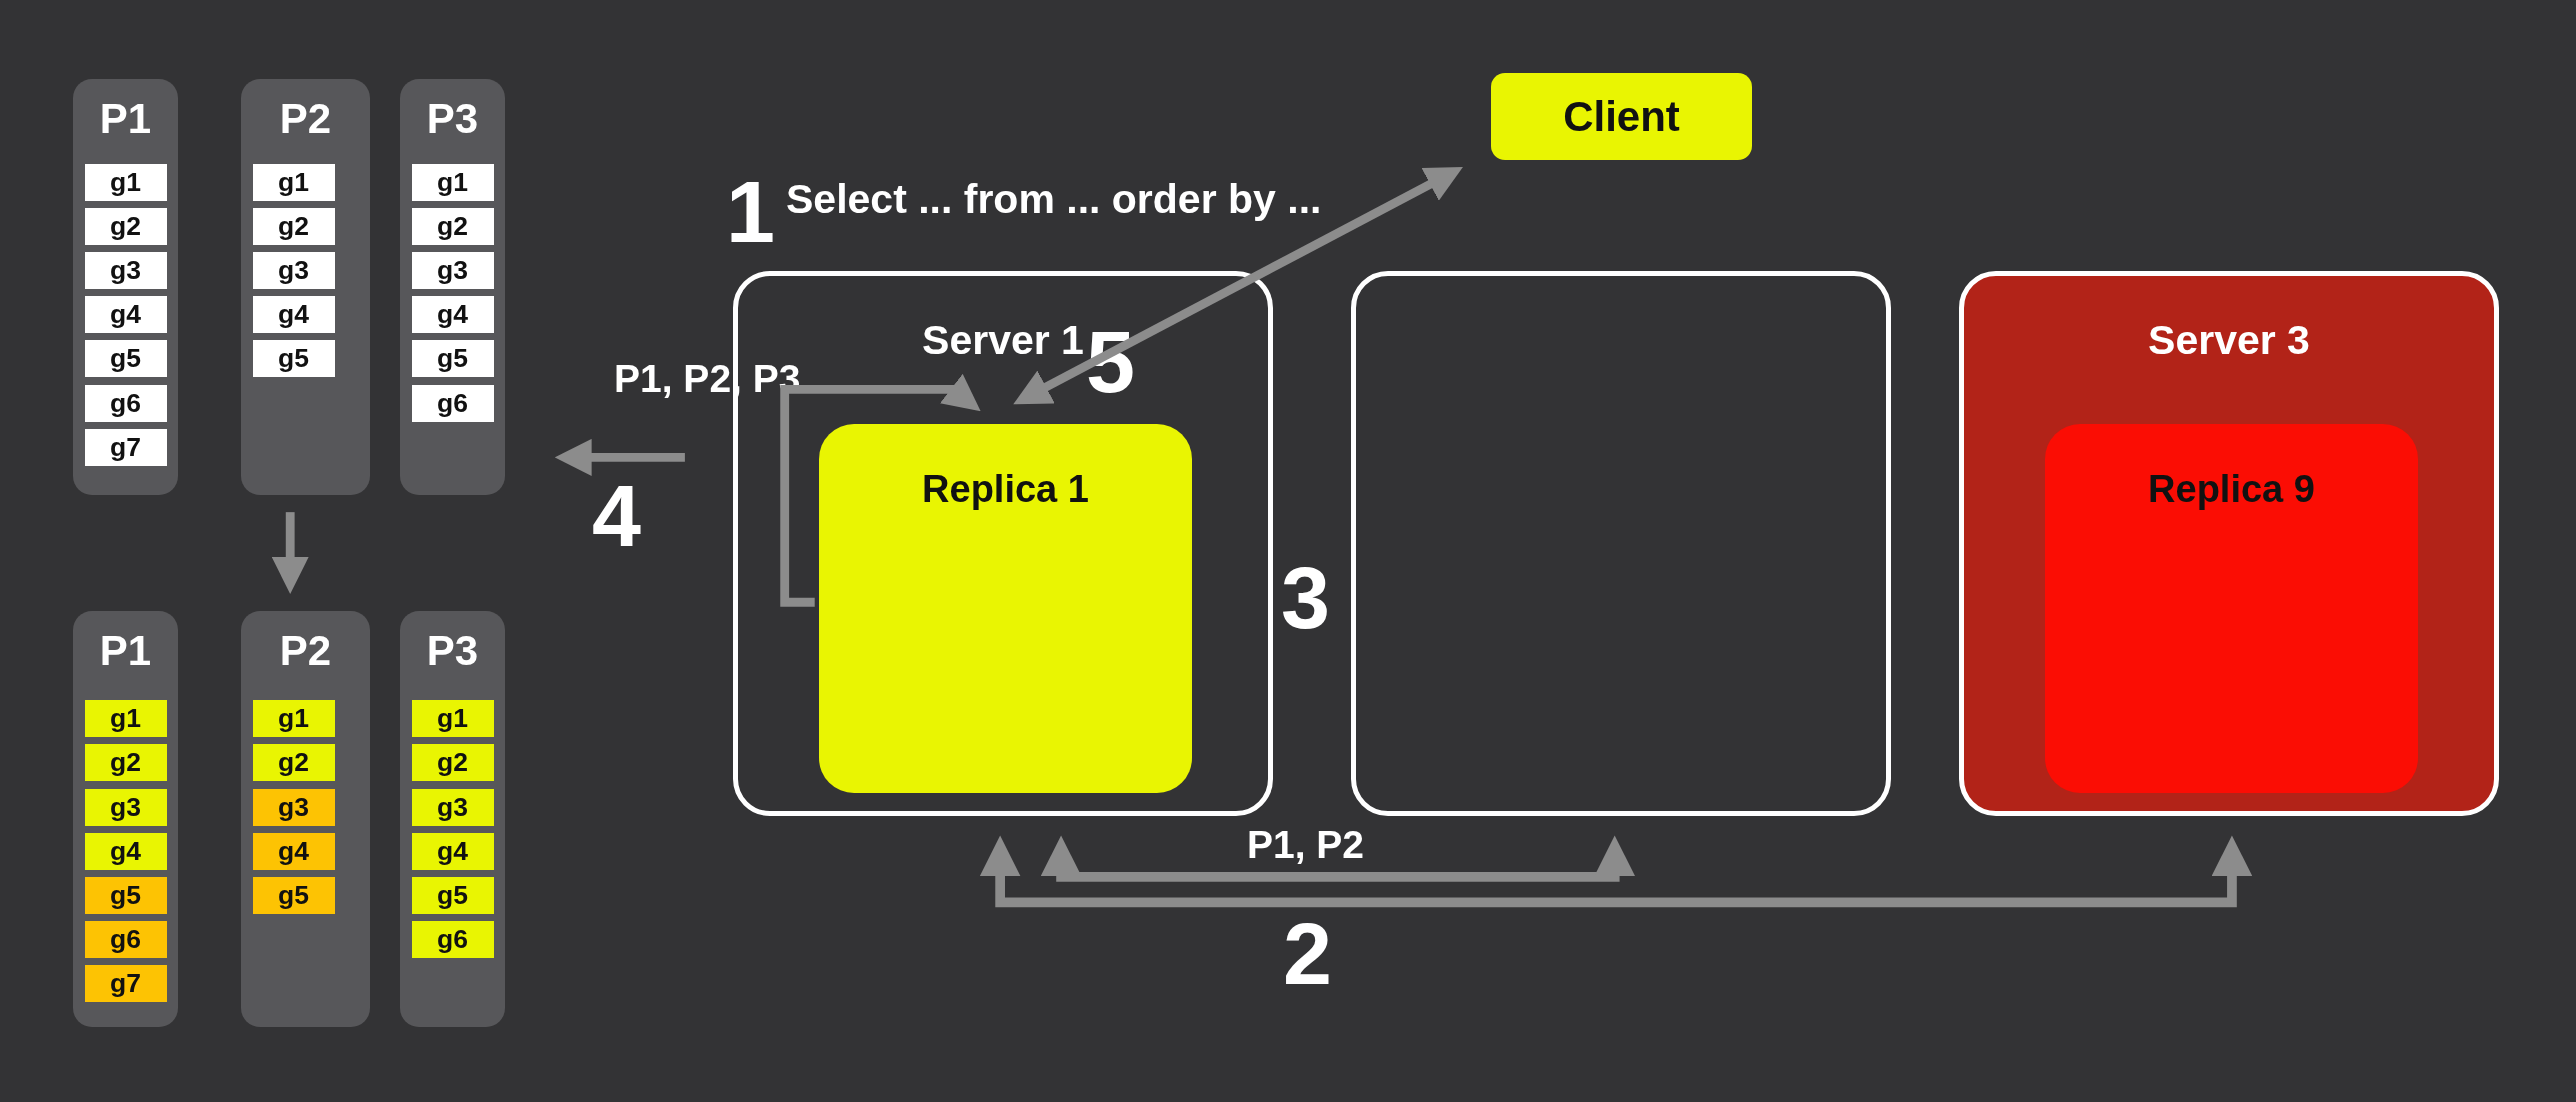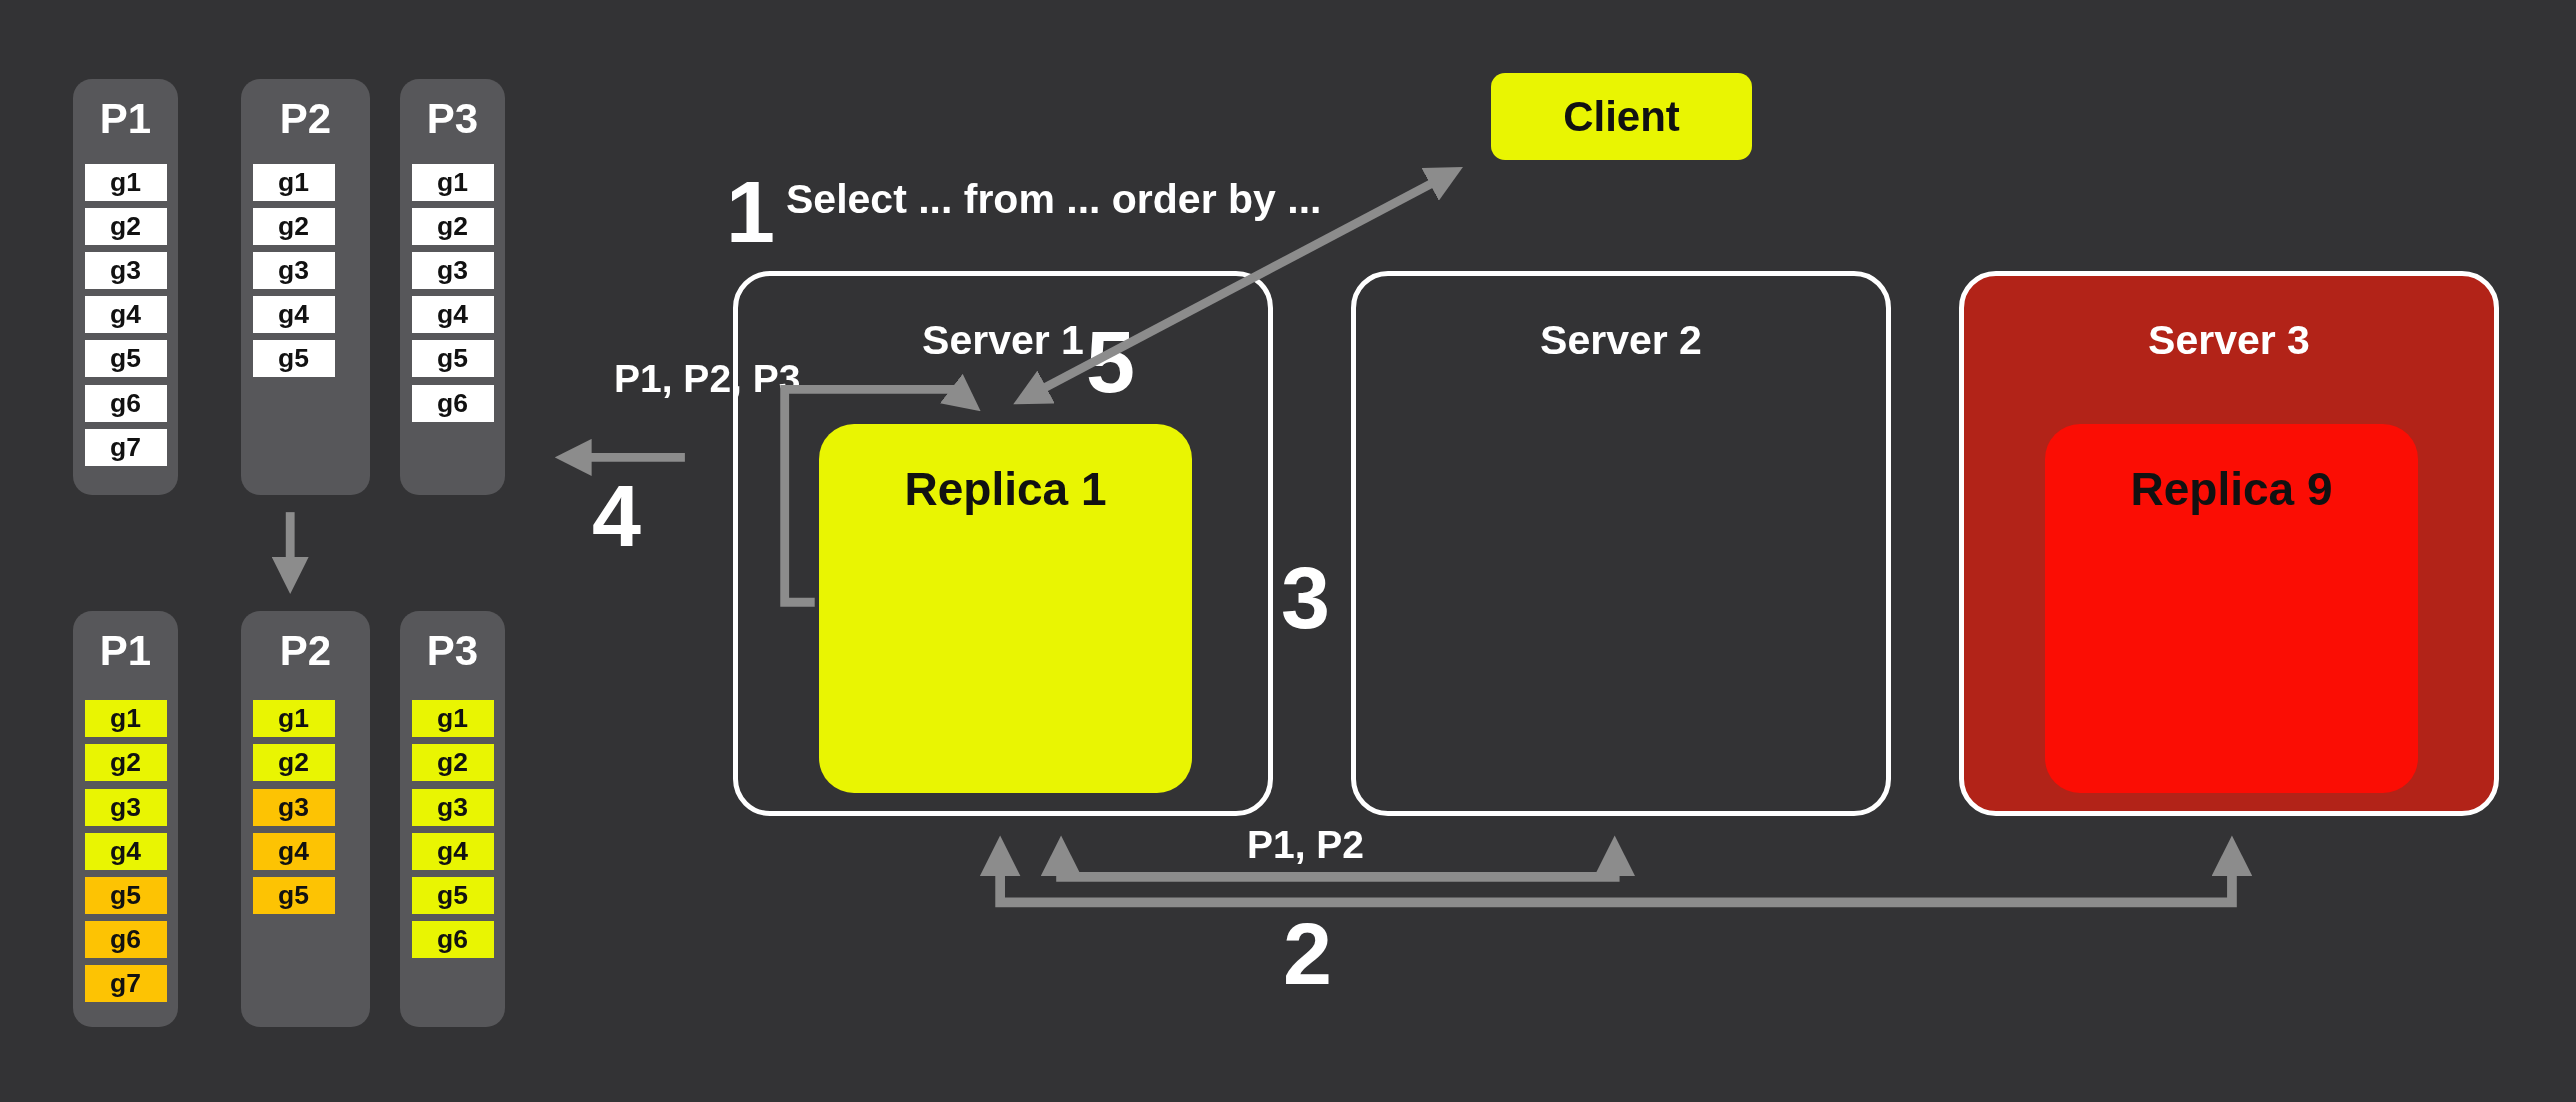--- a/index.html
+++ b/index.html
@@ -27,21 +27,21 @@
   
   .server{position:absolute;top:271px;width:540px;height:545px;box-sizing:border-box;
     border:5.3px solid #fff;border-radius:37px;text-decoration:underline;}
   .server[data-fill="none"]{background:transparent;}
   .server[data-fill="darkred"]{background:var(--c-dark_red,#b22318);}
   .s1{left:733px;} .s2{left:1351px;} .s3{left:1959px;padding-left:40px;}
   .slabel{position:absolute;top:42px;left:0;width:100%;height:44px;line-height:44px;
     text-align:center;font-size:41px;font-weight:bold;color:#fff;}
   .replica{position:absolute;top:148px;left:81px;width:373px;height:369px;border-radius:35px;}
   .rlabel{position:absolute;top:46px;left:0;width:100%;height:39px;line-height:39px;
-    text-align:center;font-size:46px;font-weight:bold;color:#111;}
+    text-align:center;font-size:38px;font-weight:bold;color:#111;}
   
   .client{position:absolute;left:1491px;top:73px;width:261px;height:87px;border-radius:14px;
     background:var(--c-yellow,#e9f502);}
   .clabel{position:absolute;top:0;left:0;width:100%;height:87px;line-height:87px;
     text-align:center;font-size:42px;font-weight:bold;color:#111;}
   
   .num{position:absolute;width:97px;text-align:center;font-size:88px;font-weight:bold;
     color:#fff;line-height:95px;}
   .n1{left:702px;top:164px;} .n2{left:1259px;top:906px;} .n3{left:1257px;top:550px;}
   .n4{left:568px;top:468px;} .n5{left:1062px;top:314px;}
@@ -116,21 +116,20 @@
     <div class="gbox gb5" data-color="yellow">g6</div>
   </div>
 
   <div class="server s1" data-fill="none">
     <div class="slabel">Server 1</div>
     <div class="replica" data-color="yellow">
       <div class="rlabel">Replica 1</div>
     </div>
   </div>
   <div class="server s2" data-fill="none">
-    <div class="slabel">Server 2</div>
   </div>
   <div class="server s3" data-fill="darkred">
     <div class="slabel">Server 3</div>
     <div class="replica" data-color="red">
       <div class="rlabel">Replica 9</div>
     </div>
   </div>
 
   <div class="client">
     <div class="clabel">Client</div>

